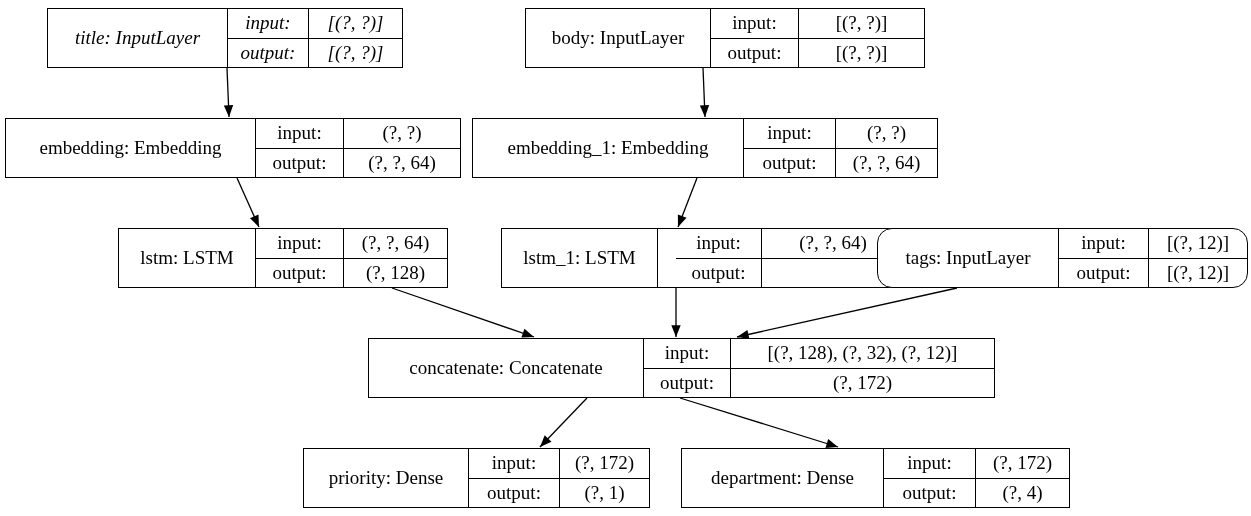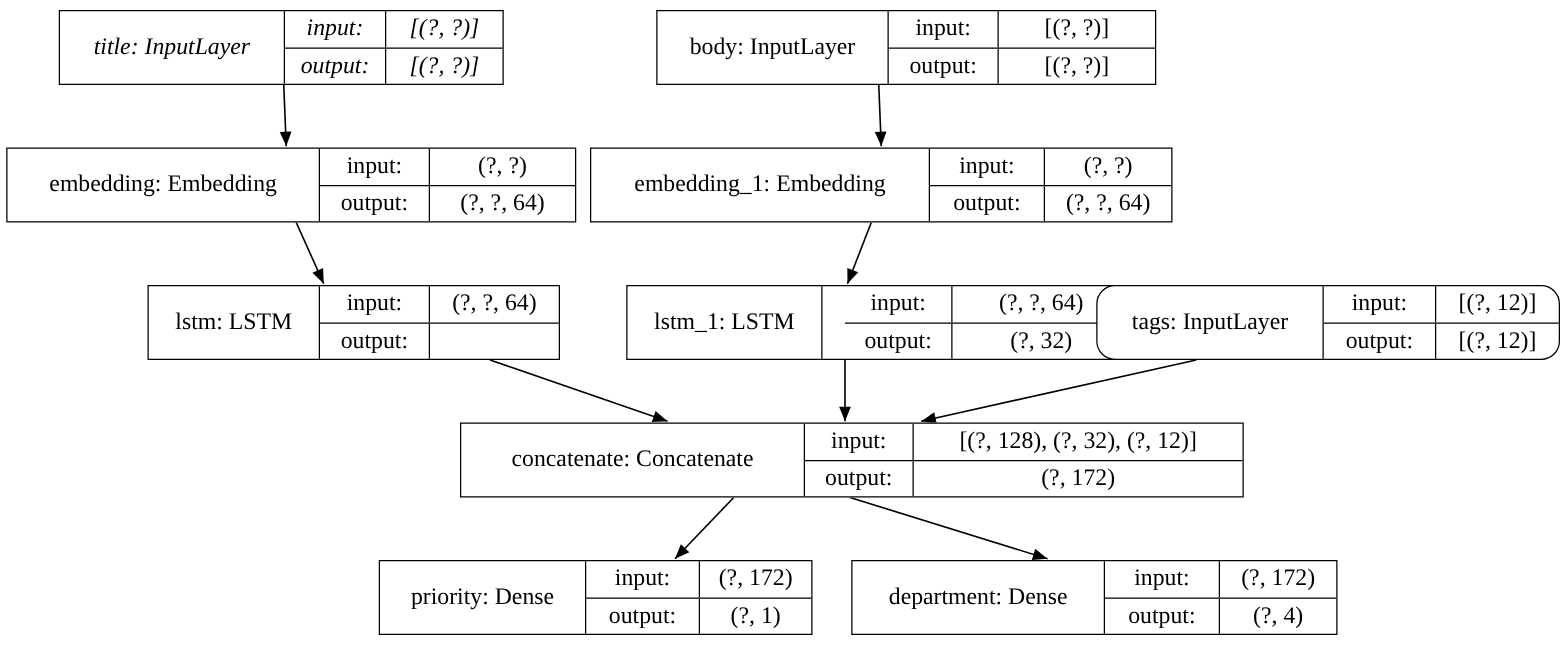--- a/index.html
+++ b/index.html
@@ -140,34 +140,34 @@
 
   <div class="node" style="left:118px;top:228px;width:330px;">
     <div class="name" style="width:137px;">lstm: LSTM</div>
     <div class="io">
       <div class="iorow first">
         <div class="lbl" style="width:88px;">input:</div>
         <div class="val">(?, ?, 64)</div>
       </div>
       <div class="iorow">
         <div class="lbl" style="width:88px;">output:</div>
+        <div class="val">(?, 128)</div>
       </div>
     </div>
   </div>
 
   <div class="node" style="left:501px;top:228px;width:404px;gap:18px;">
     <div class="name" style="width:156px;">lstm_1: LSTM</div>
     <div class="io">
       <div class="iorow first">
         <div class="lbl" style="width:86px;">input:</div>
         <div class="val">(?, ?, 64)</div>
       </div>
       <div class="iorow">
         <div class="lbl" style="width:86px;">output:</div>
-        <div class="val">(?, 32)</div>
       </div>
     </div>
   </div>
 
   <div class="node" style="left:877px;top:228px;width:371px;border-radius:15px;">
     <div class="name" style="width:181px;">tags: InputLayer</div>
     <div class="io">
       <div class="iorow first">
         <div class="lbl" style="width:90px;">input:</div>
         <div class="val">[(?, 12)]</div>

